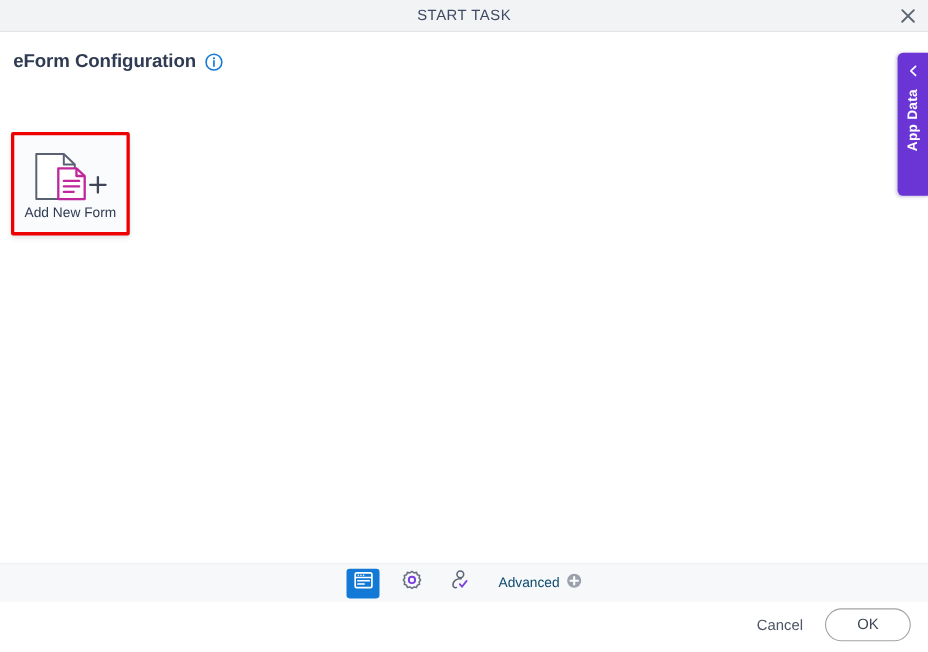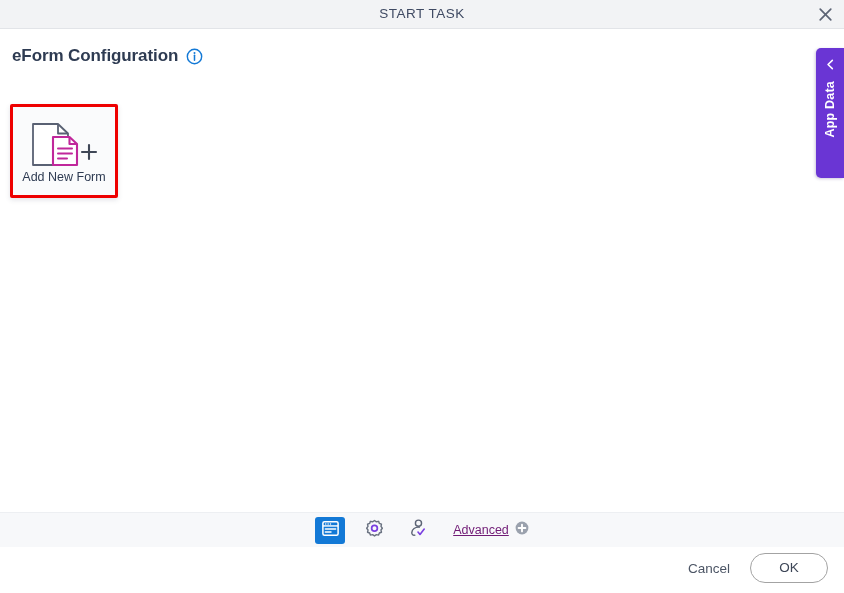--- a/index.html
+++ b/index.html
@@ -90,21 +90,21 @@
     width: 844px;
     height: 428px;
     background: #ffffff;
     overflow: hidden;
   }
 
   
   .form-card {
     position: absolute;
     left: 10px;
-    top: 20px;
+    top: 36px;
     width: 108px;
     height: 94px;
     background: #fafbfc;
     border: 3px solid #ee0000;
     box-sizing: border-box;
     border-radius: 2px;
     box-shadow: 0 2px 5px rgba(80,90,110,0.16);
     cursor: pointer;
     display: flex;
     flex-direction: column;
@@ -188,23 +188,22 @@
   }
   .tb-advanced {
     display: flex;
     align-items: center;
     gap: 6px;
     cursor: pointer;
     margin-left: 6px;
   }
   .tb-advanced-label {
     font-size: 12.5px;
-    color: #701a75;
-    white-space: nowrap;
-    text-decoration: underline;
+    color: #0c4a6e;
+    white-space: nowrap;
   }
 
   
   .actions {
     position: absolute;
     right: 16px;
     top: 553px;
     height: 30px;
     display: flex;
     align-items: center;

